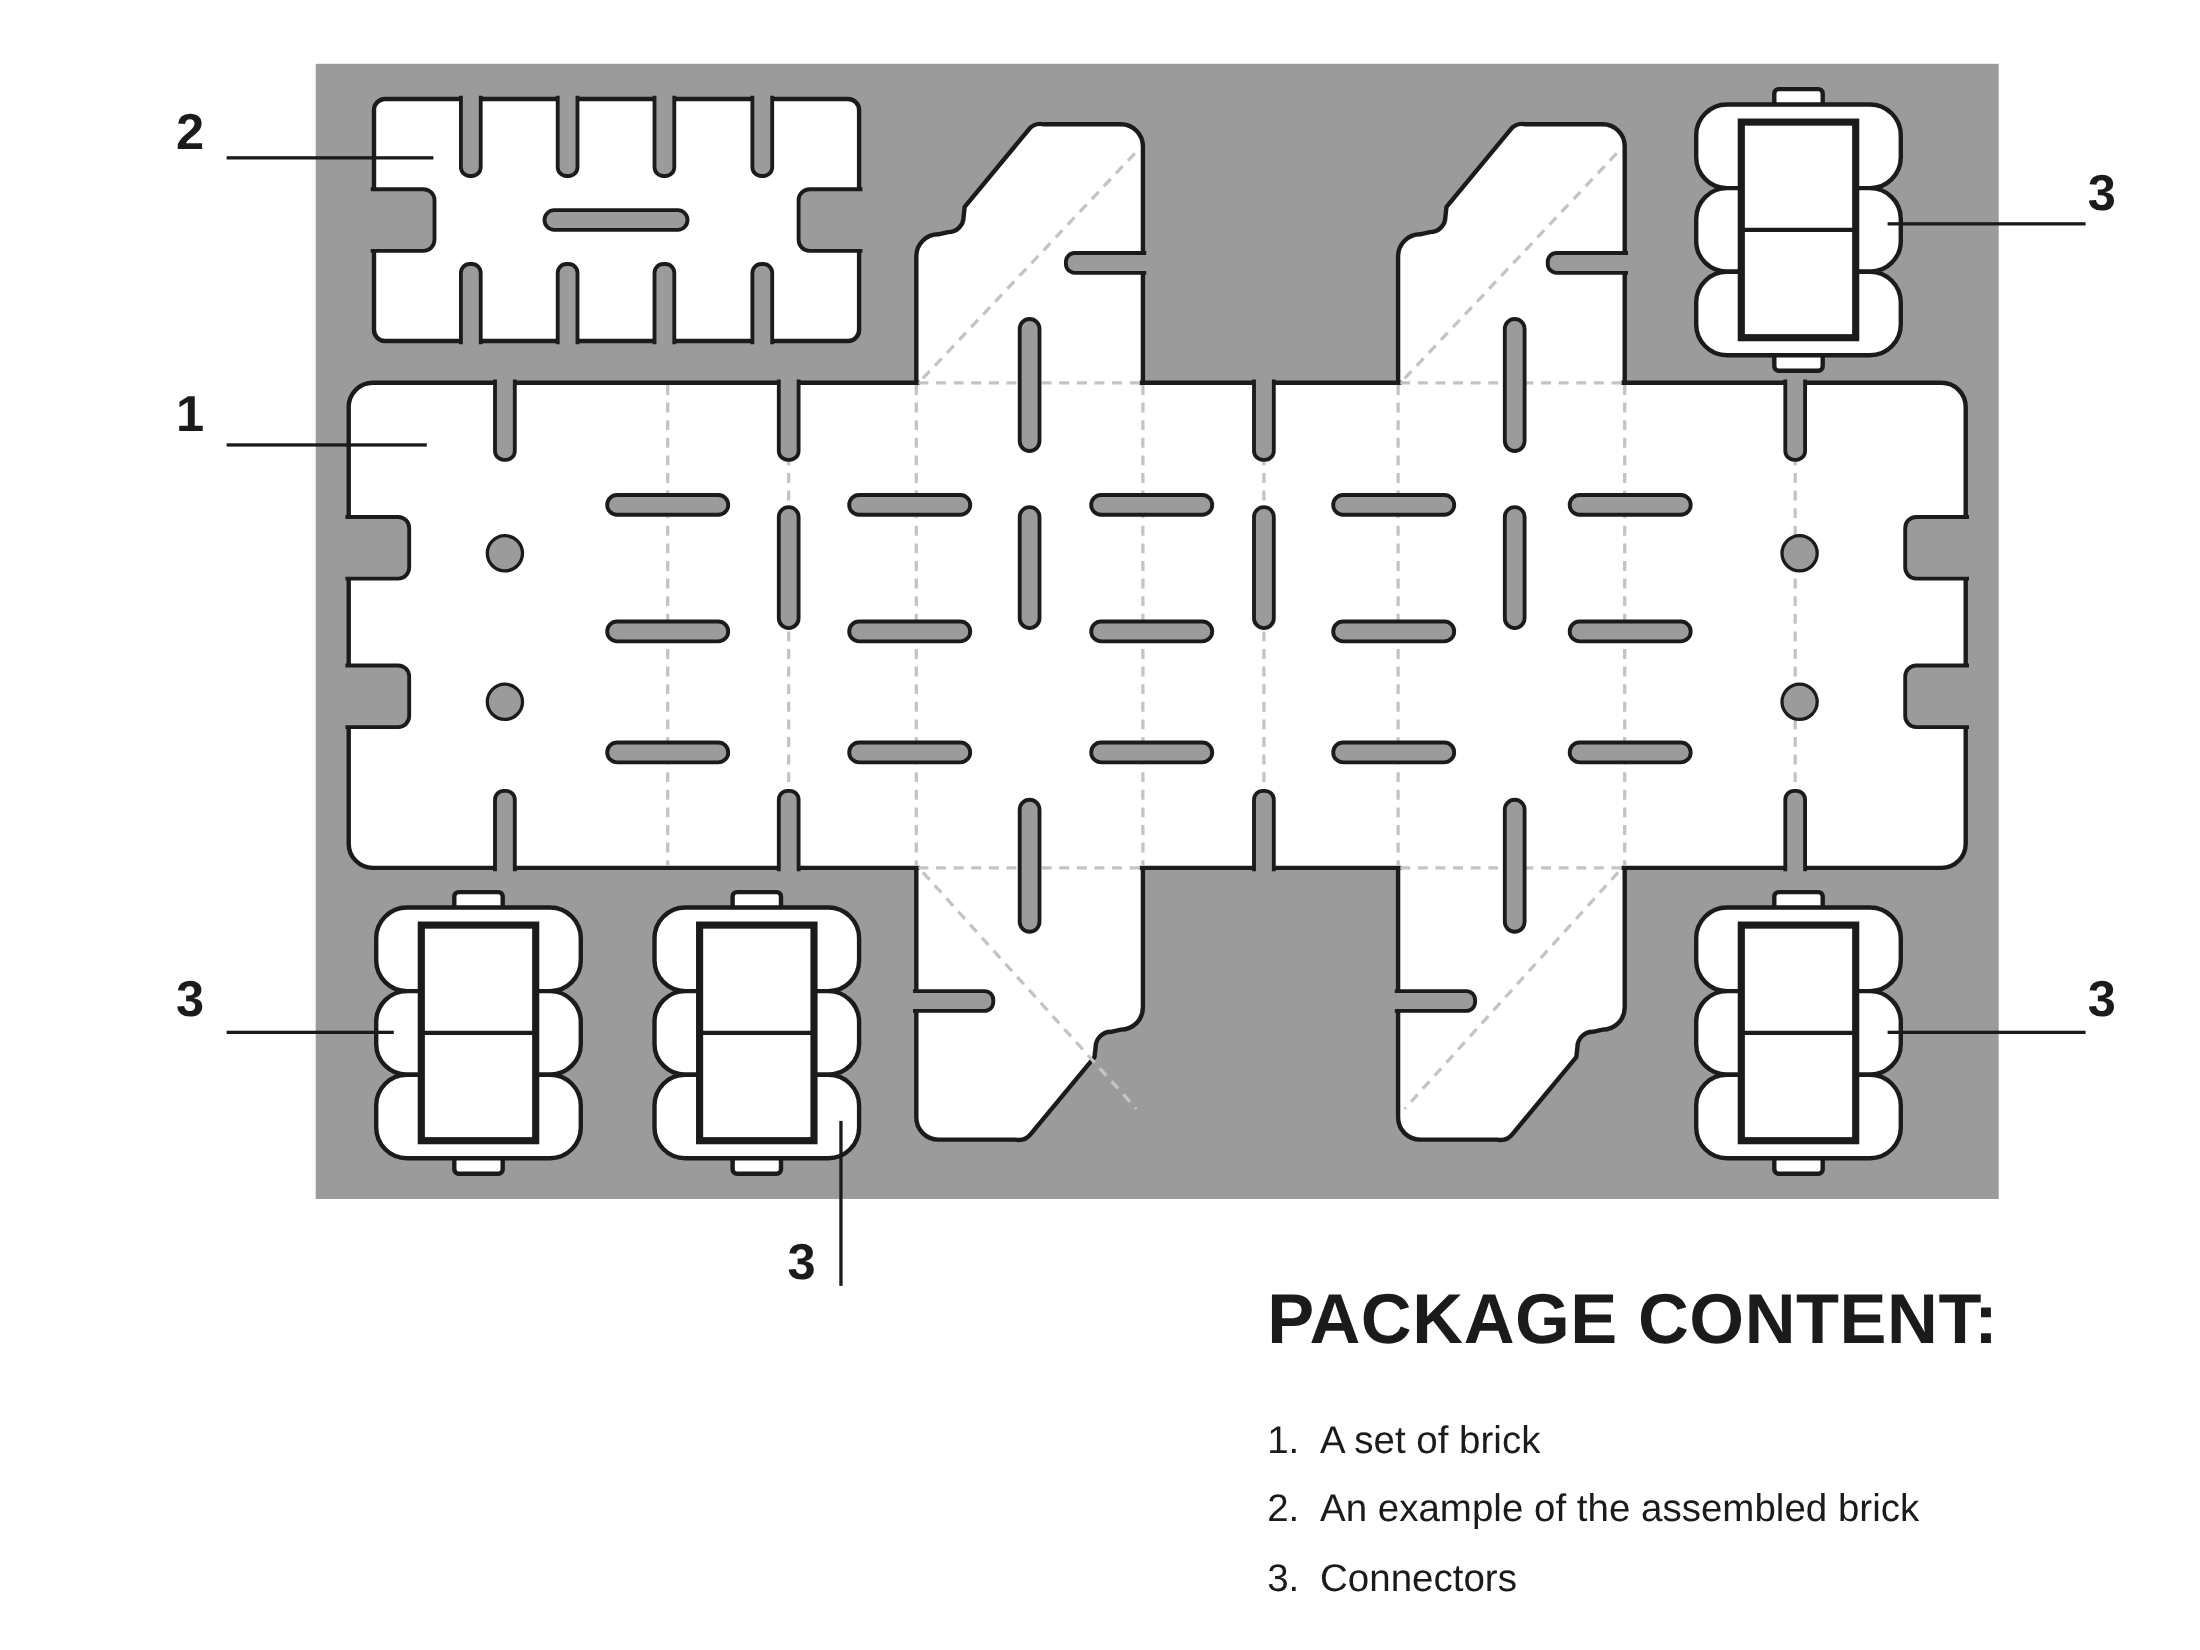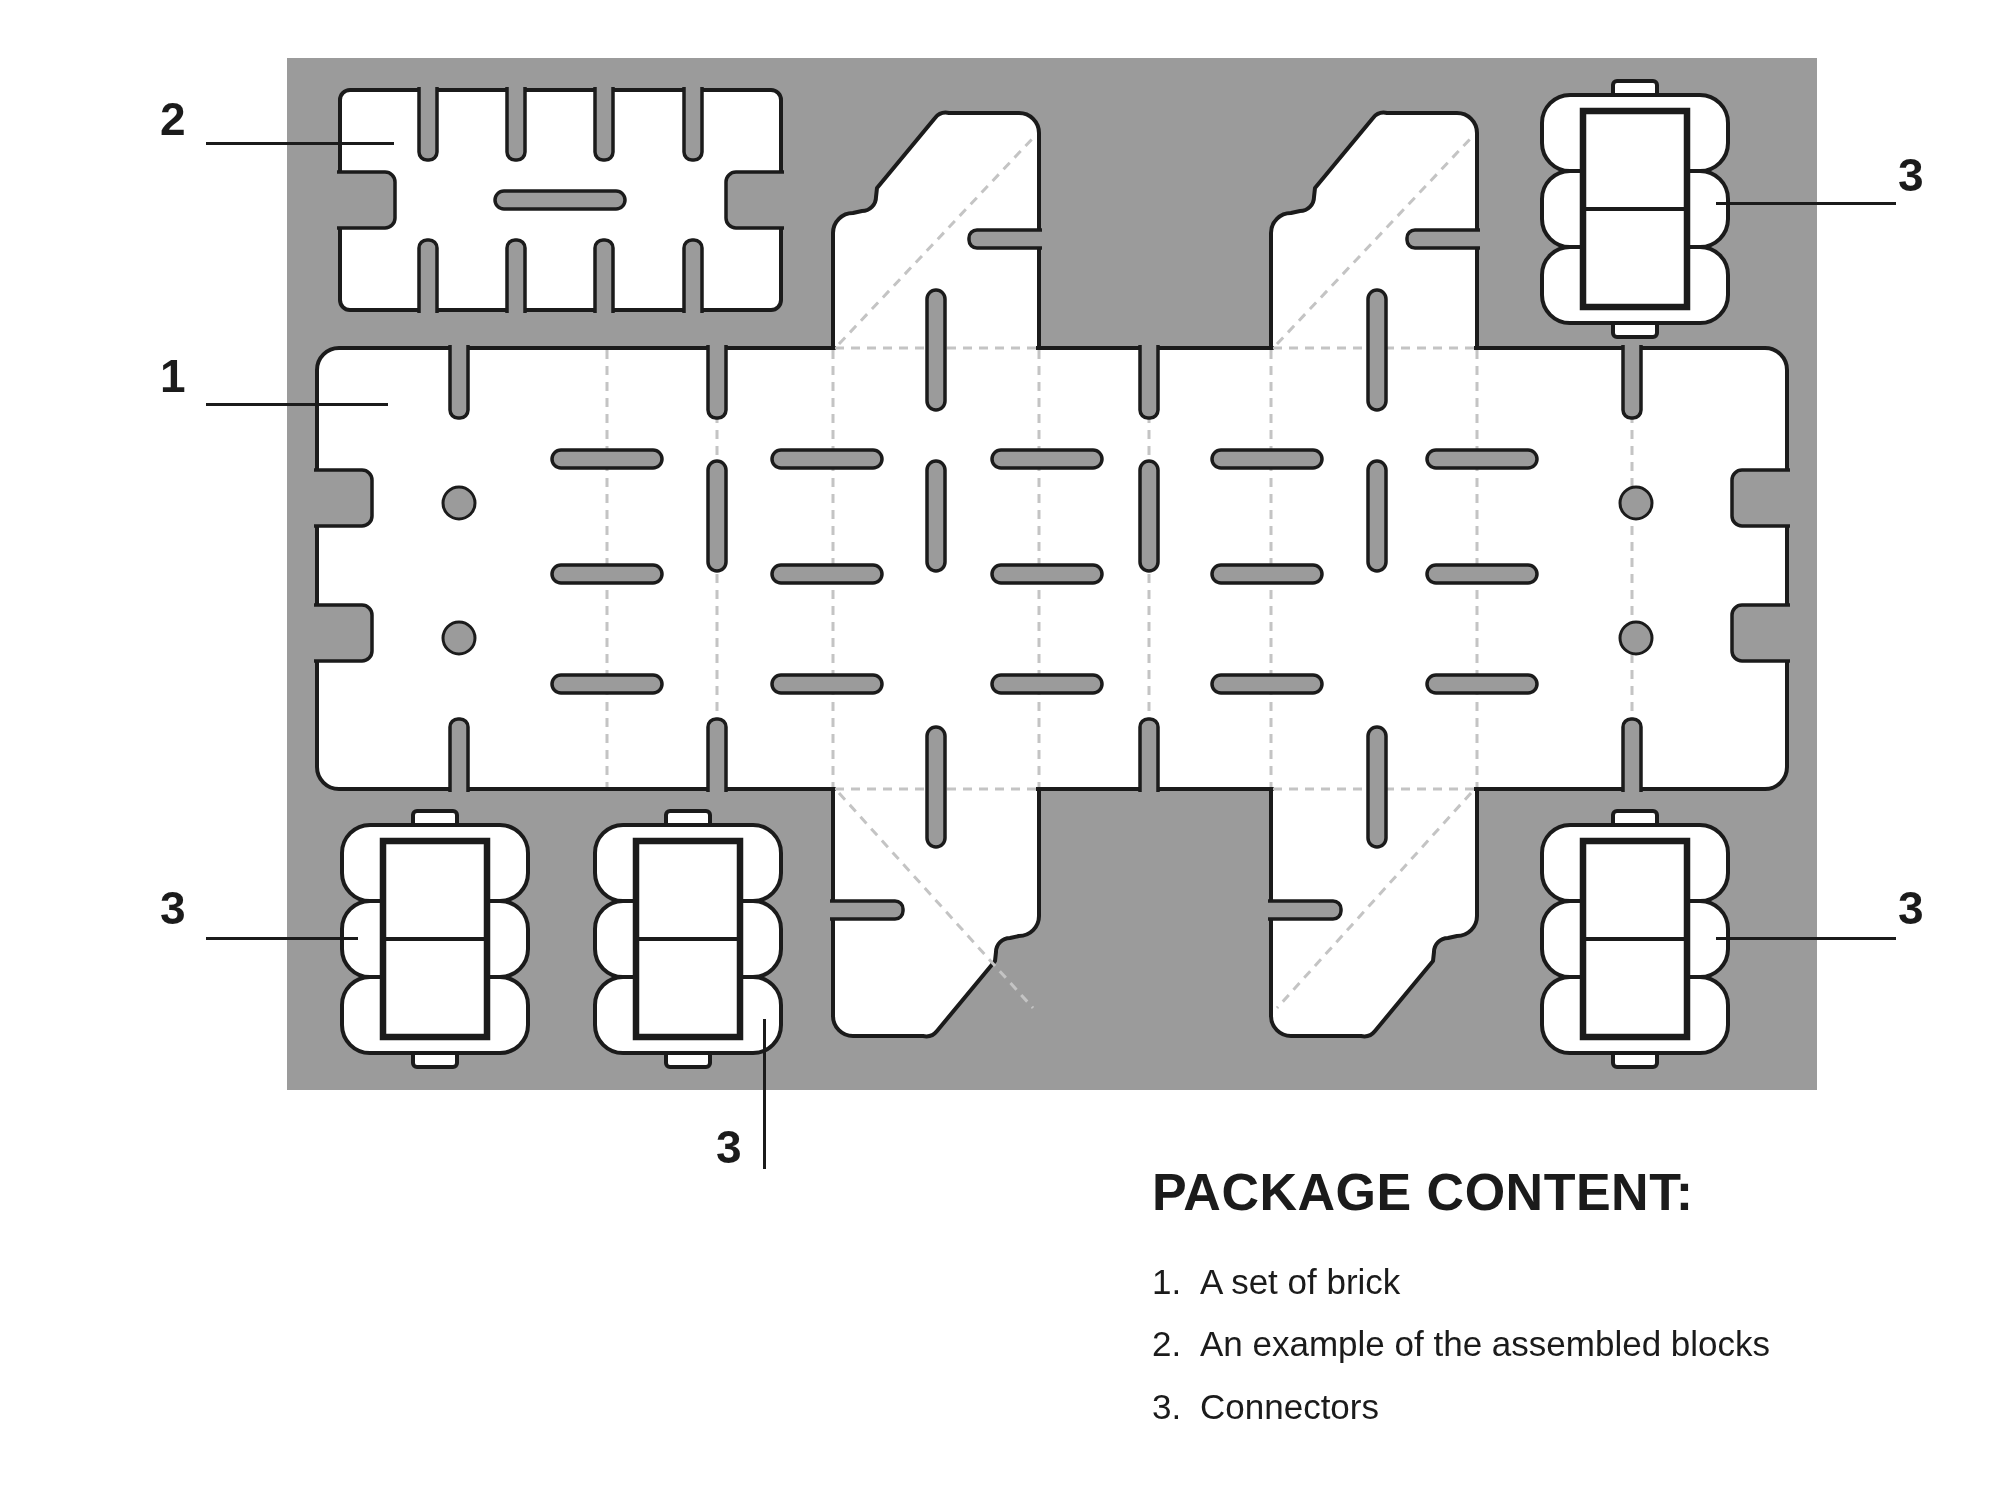--- a/index.html
+++ b/index.html
@@ -24,21 +24,21 @@
   .hole{fill:var(--panel);stroke:var(--outline);stroke-width:3;}
   .thick{fill:var(--piece);stroke:var(--outline);stroke-width:6.5;}
   .mid{stroke:var(--outline);stroke-width:4;}
 
   
   .callout{position:absolute;font-size:46px;font-weight:bold;line-height:1;color:var(--text);}
   .cline{position:absolute;background:var(--outline);}
 
   
   .legend{position:absolute;left:1152px;top:1162px;}
-  .legend-title{font-size:52px;font-weight:bold;margin-bottom:36px;letter-spacing:0.5px;}
+  .legend-title{font-size:64px;font-weight:bold;margin-bottom:50px;letter-spacing:0.5px;}
   .legend-item{font-size:35px;display:flex;margin-bottom:15px;line-height:1.35;}
   .legend-item .num{width:48px;flex:0 0 48px;}
 </style>
 </head>
 <body>
 
 <div class="stage">
 
   <div class="panel">
     <svg viewBox="0 0 1530 1032">
@@ -202,21 +202,21 @@
   <div class="cline" style="left:763px;top:1019px;width:3px;height:150px;"></div>
 
   <div class="legend">
     <div class="legend-title">PACKAGE CONTENT:</div>
     <div class="legend-item">
       <span class="num">1.</span>
       <span>A set of brick</span>
     </div>
     <div class="legend-item">
       <span class="num">2.</span>
-      <span>An example of the assembled blocks</span>
+      <span>An example of the assembled brick</span>
     </div>
     <div class="legend-item">
       <span class="num">3.</span>
       <span>Connectors</span>
     </div>
   </div>
 
 </div>
 
 </body></html>

